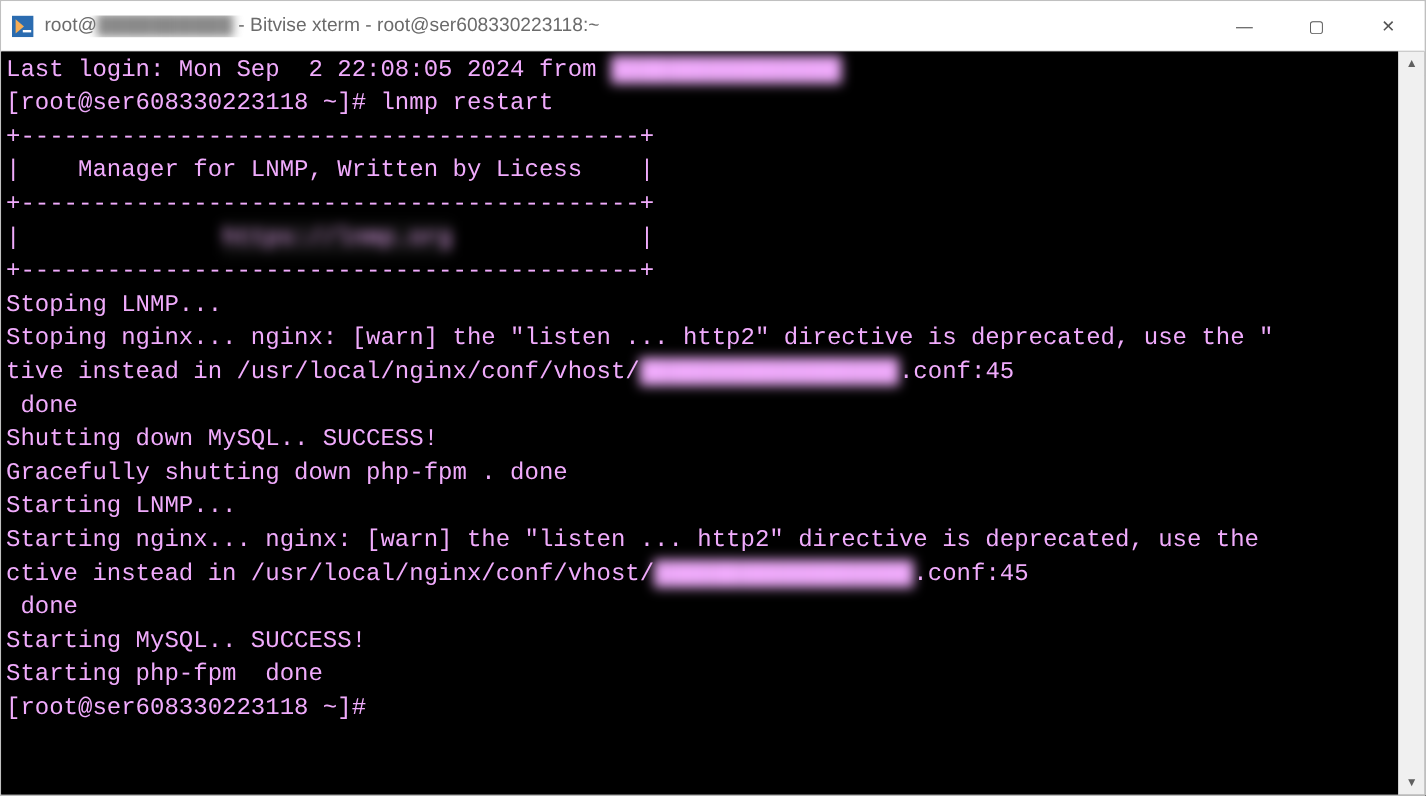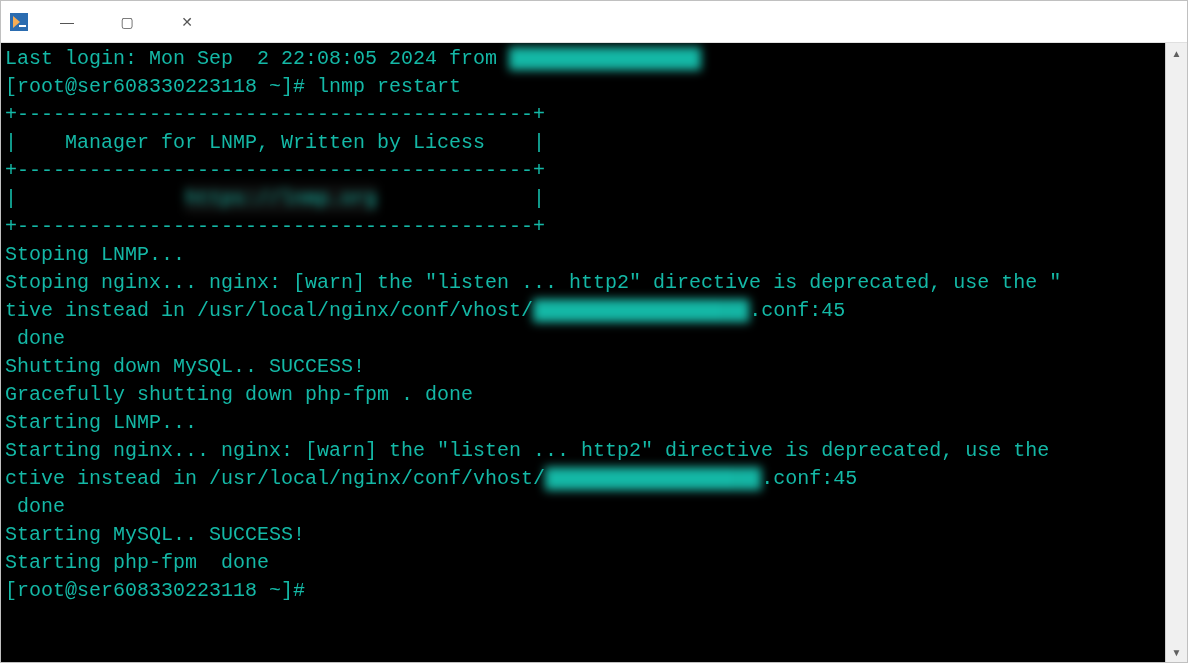--- a/index.html
+++ b/index.html
@@ -68,21 +68,21 @@
     }
     .terminal-wrap {
       flex: 1;
       display: flex;
       background: #000000;
       position: relative;
     }
     .terminal {
       flex: 1;
       background: #000000;
-      color: #14b8a6;
+      color: #f0abfc;
       font-family: "Consolas", "Courier New", monospace;
       font-size: 20px;
       line-height: 28px;
       padding: 2px 4px;
       white-space: pre;
       overflow: hidden;
     }
     .scrollbar {
       width: 22px;
       background: #f0f0f0;
@@ -118,20 +118,23 @@
 
 <div class="window">
   <div class="titlebar">
     <span class="app-icon">
       <svg width="18" height="18" viewBox="0 0 18 18">
         <rect x="0" y="0" width="18" height="18" fill="#2b6cb0"></rect>
         <polygon points="3,3 10,9 3,15" fill="#f6ad55"></polygon>
         <rect x="9" y="12" width="7" height="2" fill="#ffffff"></rect>
       </svg>
     </span>
+    <span class="titlebar-text">
+      <span>root@</span><span class="blurred">██████████</span><span> - Bitvise xterm - root@ser608330223118:~</span>
+    </span>
     <div class="window-controls">
       <button class="win-btn">—</button>
       <button class="win-btn">▢</button>
       <button class="win-btn close">✕</button>
     </div>
   </div>
 
   <div class="terminal-wrap">
     <div class="terminal"><span class="term-line"><span>Last login: Mon Sep  2 22:08:05 2024 from </span><span class="blur-span">████████████████</span></span><span class="term-line">[root@ser608330223118 ~]# lnmp restart</span><span class="term-line">+-------------------------------------------+</span><span class="term-line">|    Manager for LNMP, Written by Licess    |</span><span class="term-line">+-------------------------------------------+</span><span class="term-line"><span>|              </span><span class="blur-span">https://lnmp.org</span><span>             |</span></span><span class="term-line">+-------------------------------------------+</span><span class="term-line">Stoping LNMP...</span><span class="term-line">Stoping nginx... nginx: [warn] the "listen ... http2" directive is deprecated, use the "</span><span class="term-line"><span>tive instead in /usr/local/nginx/conf/vhost/</span><span class="blur-span">██████████████████</span><span>.conf:45</span></span><span class="term-line"> done</span><span class="term-line">Shutting down MySQL.. SUCCESS!</span><span class="term-line">Gracefully shutting down php-fpm . done</span><span class="term-line">Starting LNMP...</span><span class="term-line">Starting nginx... nginx: [warn] the "listen ... http2" directive is deprecated, use the </span><span class="term-line"><span>ctive instead in /usr/local/nginx/conf/vhost/</span><span class="blur-span">██████████████████</span><span>.conf:45</span></span><span class="term-line"> done</span><span class="term-line">Starting MySQL.. SUCCESS!</span><span class="term-line">Starting php-fpm  done</span><span class="term-line">[root@ser608330223118 ~]#</span></div>
 

